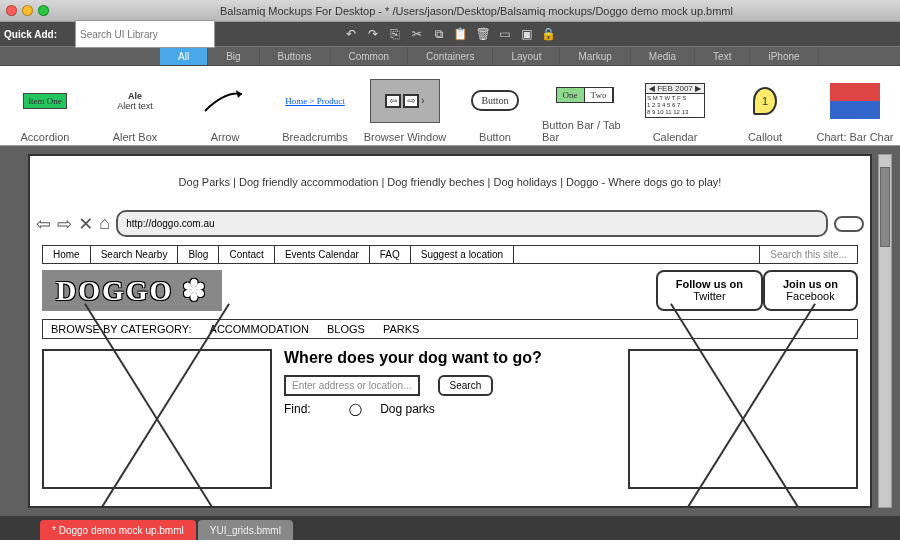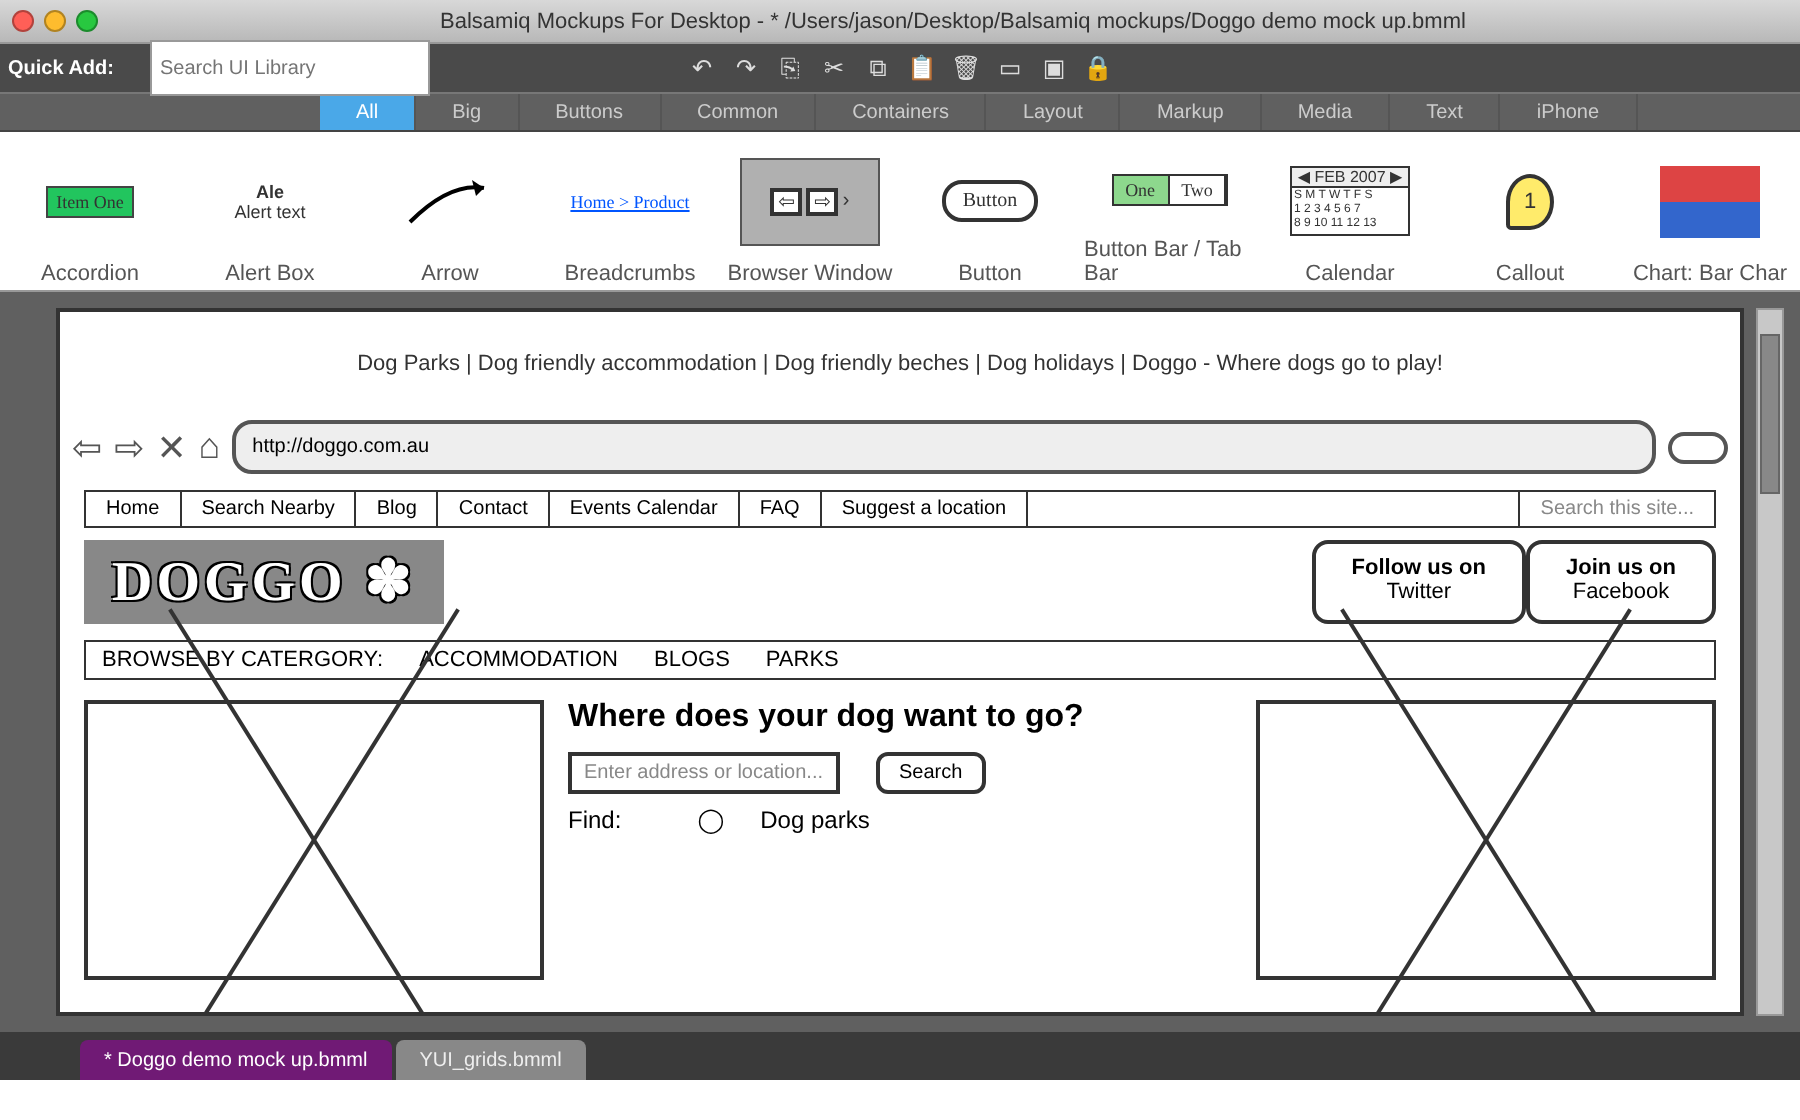--- a/index.html
+++ b/index.html
@@ -55,21 +55,21 @@
 .imgph::before,.imgph::after{content:"";position:absolute;width:2px;height:200%;background:#333;top:50%;left:50%;transform-origin:center}
 .imgph::before{transform:translate(-50%,-50%) rotate(32deg)}
 .imgph::after{transform:translate(-50%,-50%) rotate(-32deg)}
 .midcol{flex:1;font-size:12px}
 .midcol h3{font-size:16px;font-weight:bold;margin-bottom:8px}
 .findrow{display:flex;gap:18px;margin:6px 0}
 .addr{border:2px solid #333;padding:3px 6px;font-size:10px;color:#888}
 .srchbtn{border:2px solid #333;border-radius:6px;padding:3px 10px;font-size:10px}
 .tabsbar{height:24px;background:#3a3a3a;display:flex;align-items:flex-end;padding:0 40px}
 .filetab{height:20px;padding:0 12px;font-size:10px;color:#eee;display:flex;align-items:center;border-radius:4px 4px 0 0;margin-right:2px}
-.filetab.active{background:#701a75;color:#fff}
+.filetab.active{background:#ef4444;color:#fff}
 .filetab.inactive{background:#888}
 .scrollbar-v{position:absolute;right:8px;top:8px;bottom:8px;width:14px;background:#c8c8c8;border:1px solid #999}
 .scrollbar-v .thumb{position:absolute;left:1px;right:1px;top:12px;height:80px;background:#888;border:1px solid #666}
 </style>
 </head>
 <body>
 
 <div class="titlebar">
   <div class="traffic">
     <div class="dot r"></div>

